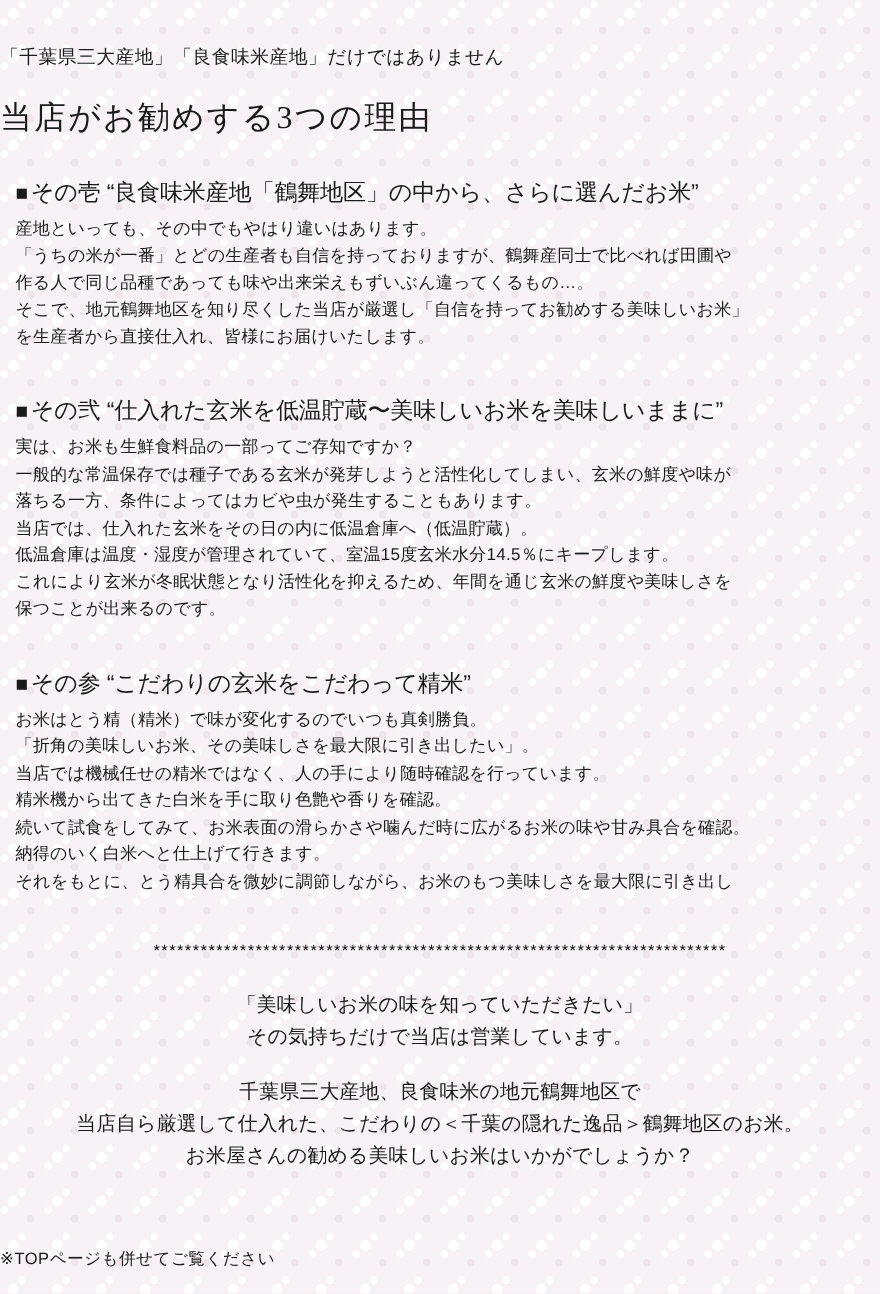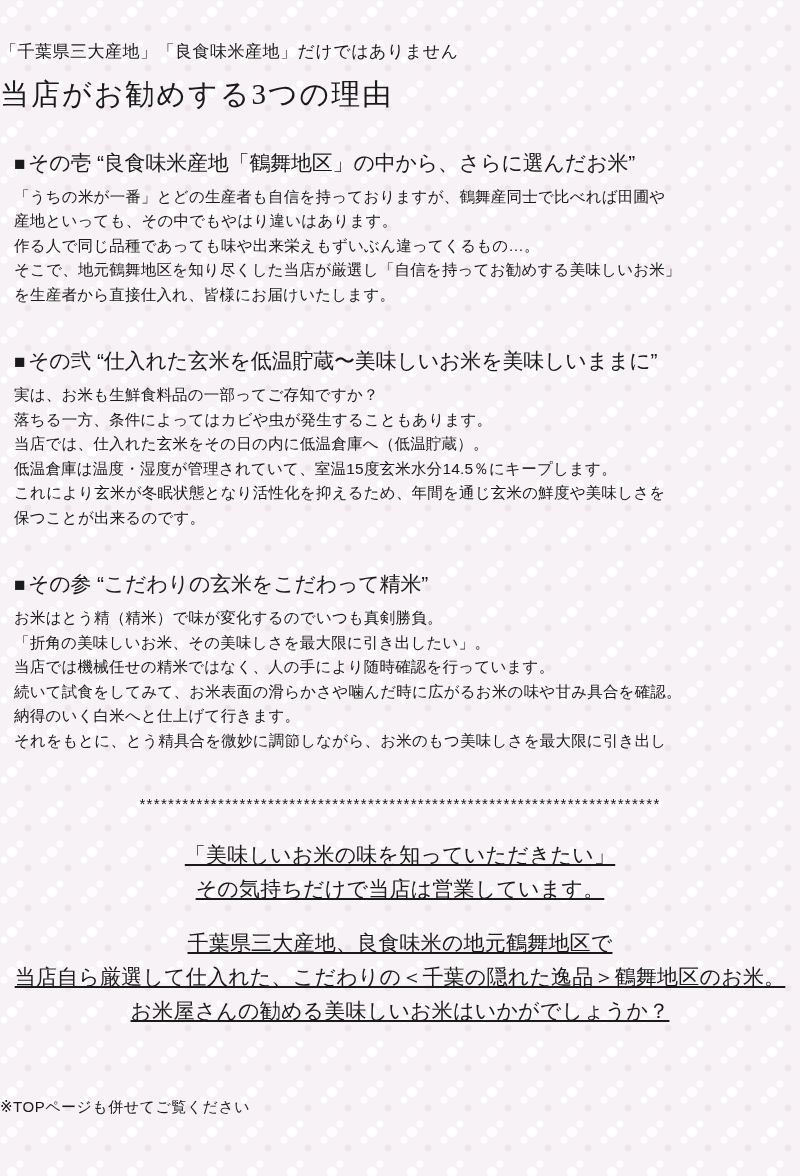--- a/index.html
+++ b/index.html
@@ -37,21 +37,21 @@
   .center { text-align: left; }
 
   .lead {
     font-size: 17px;
     letter-spacing: 0.5px;
     margin-top: 40px;
   }
   .main-title {
     font-size: 29px;
     letter-spacing: 2px;
-    margin-top: 12px;
+    margin-top: 24px;
     font-weight: normal;
   }
   .main-title .num {
     font-family: "Liberation Serif", "DejaVu Serif", serif;
   }
 
   .section {
     margin-top: 30px;
     padding-left: 14px;
     padding-right: 1px;
@@ -90,24 +90,23 @@
     overflow: hidden;
     white-space: nowrap;
     font-family: "Liberation Sans", "DejaVu Sans", sans-serif;
   }
 
   .closing {
     margin-top: 26px;
     text-align: center;
   }
   .closing .c-line {
-    font-size: 21px;
+    font-size: 18px;
     line-height: 1.62;
     letter-spacing: 0.2px;
-    text-decoration: underline;
   }
   .closing .gap {
     height: 20px;
   }
 
   .footnote {
     margin-top: 70px;
     font-size: 15px;
     letter-spacing: 0.5px;
   }
@@ -122,46 +121,48 @@
   <div class="lead center">「千葉県三大産地」「良食味米産地」だけではありません</div>
 
   <div class="main-title center">
     <span>当店がお勧めする</span><span class="num">3</span><span>つの理由</span>
   </div>
 
   <div class="section" id="sec1">
     <div class="section-heading">
       <span class="mark">■</span><span class="quoted">その壱 “良食味米産地「鶴舞地区」の中から、さらに選んだお米”</span>
     </div>
+    <div class="body-line">産地といっても、その中でもやはり違いはあります。</div>
     <div class="body-line">「うちの米が一番」とどの生産者も自信を持っておりますが、鶴舞産同士で比べれば田圃や</div>
-    <div class="body-line">産地といっても、その中でもやはり違いはあります。</div>
     <div class="body-line">作る人で同じ品種であっても味や出来栄えもずいぶん違ってくるもの…。</div>
     <div class="body-line">そこで、地元鶴舞地区を知り尽くした当店が厳選し「自信を持ってお勧めする美味しいお米」</div>
     <div class="body-line">を生産者から直接仕入れ、皆様にお届けいたします。</div>
   </div>
 
   <div class="section" id="sec2">
     <div class="section-heading">
       <span class="mark">■</span><span class="quoted">その弐 “仕入れた玄米を低温貯蔵〜美味しいお米を美味しいままに”</span>
     </div>
     <div class="body-line">実は、お米も生鮮食料品の一部ってご存知ですか？</div>
+    <div class="body-line">一般的な常温保存では種子である玄米が発芽しようと活性化してしまい、玄米の鮮度や味が</div>
     <div class="body-line">落ちる一方、条件によってはカビや虫が発生することもあります。</div>
     <div class="body-line">当店では、仕入れた玄米をその日の内に低温倉庫へ（低温貯蔵）。</div>
     <div class="body-line">低温倉庫は温度・湿度が管理されていて、室温15度玄米水分14.5％にキープします。</div>
     <div class="body-line">これにより玄米が冬眠状態となり活性化を抑えるため、年間を通じ玄米の鮮度や美味しさを</div>
     <div class="body-line">保つことが出来るのです。</div>
   </div>
 
   <div class="section" id="sec3">
     <div class="section-heading">
       <span class="mark">■</span><span class="quoted">その参 “こだわりの玄米をこだわって精米”</span>
     </div>
     <div class="body-line">お米はとう精（精米）で味が変化するのでいつも真剣勝負。</div>
     <div class="body-line">「折角の美味しいお米、その美味しさを最大限に引き出したい」。</div>
     <div class="body-line">当店では機械任せの精米ではなく、人の手により随時確認を行っています。</div>
+    <div class="body-line">精米機から出てきた白米を手に取り色艶や香りを確認。</div>
     <div class="body-line">続いて試食をしてみて、お米表面の滑らかさや噛んだ時に広がるお米の味や甘み具合を確認。</div>
     <div class="body-line">納得のいく白米へと仕上げて行きます。</div>
     <div class="body-line">それをもとに、とう精具合を微妙に調節しながら、お米のもつ美味しさを最大限に引き出し</div>
   </div>
 
   <div class="divider">*************************************************************************</div>
 
   <div class="closing">
     <div class="c-line">「美味しいお米の味を知っていただきたい」</div>
     <div class="c-line">その気持ちだけで当店は営業しています。</div>

